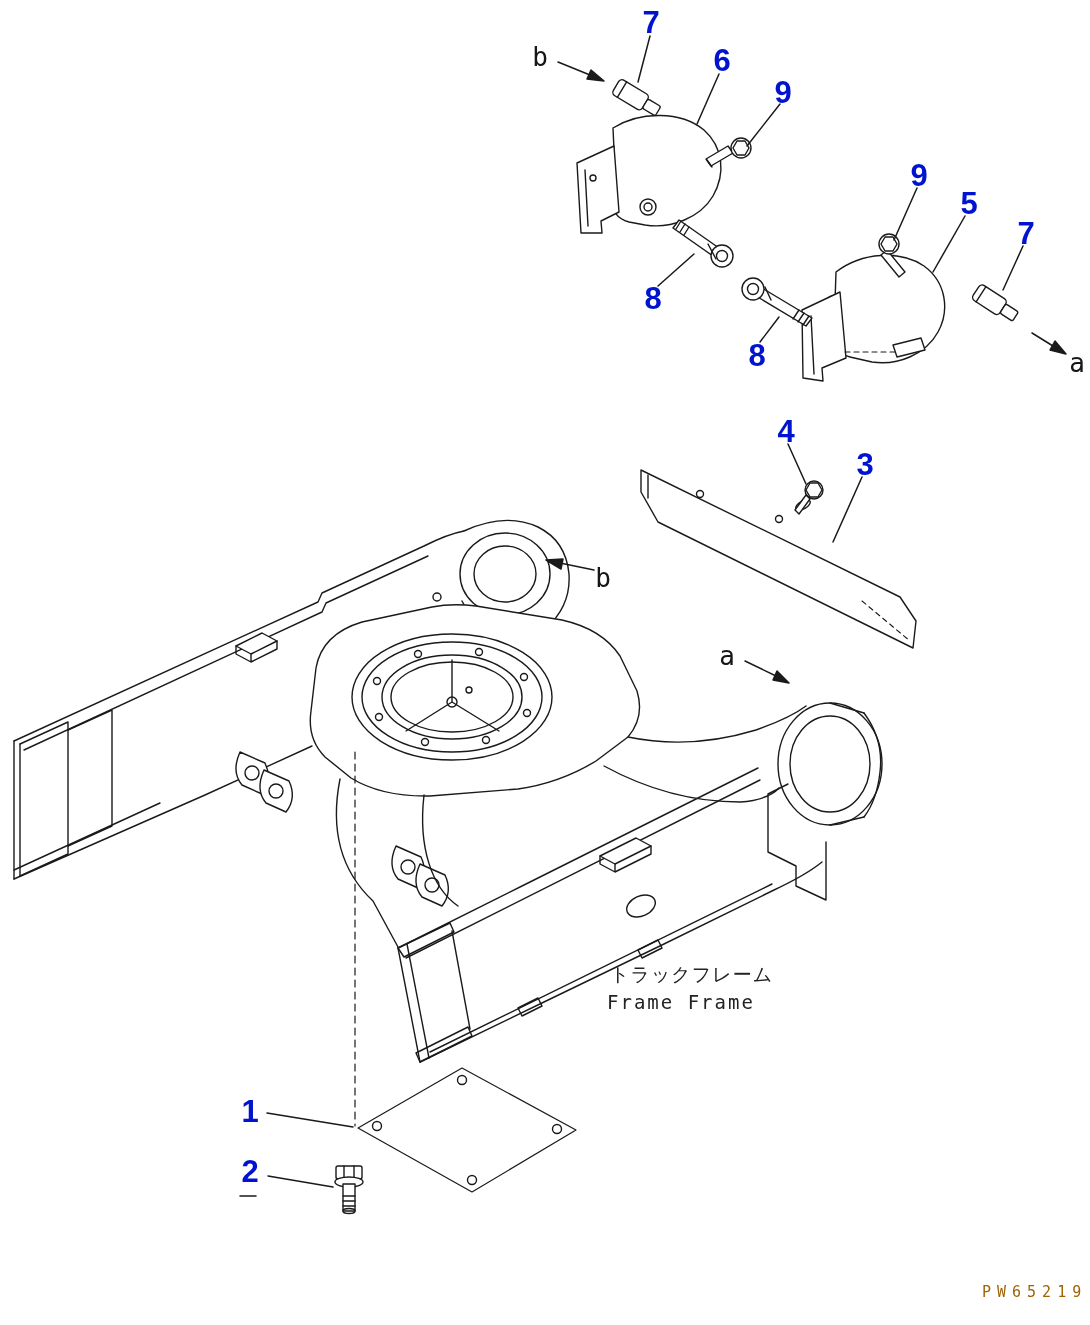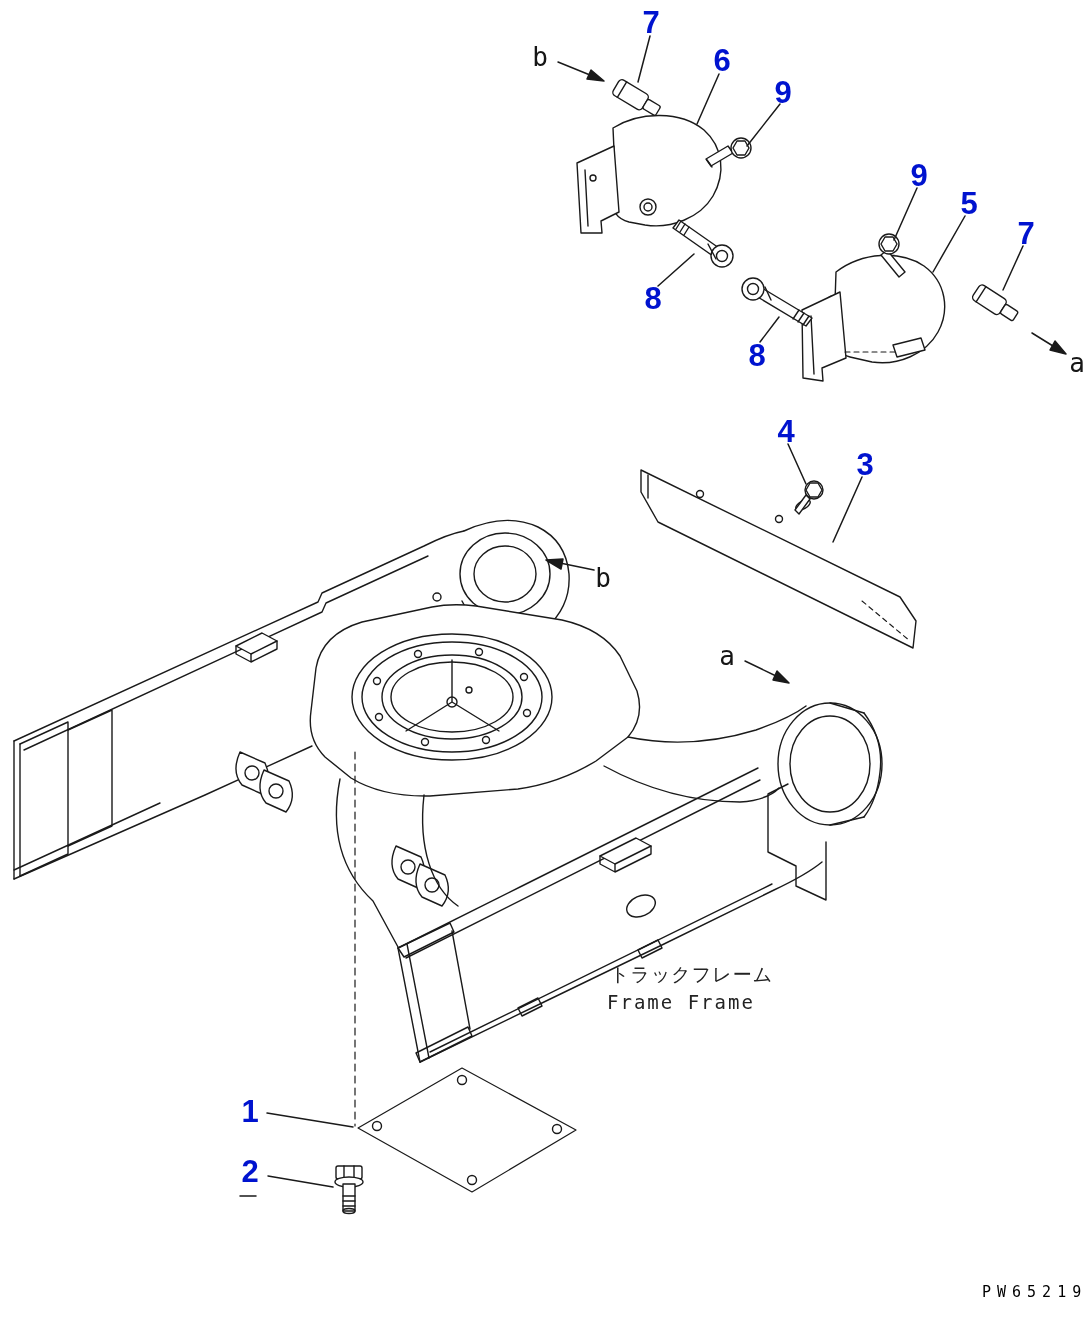--- a/index.html
+++ b/index.html
@@ -5,21 +5,21 @@
   html,body{margin:0;padding:0;background:#fff;}
   .canvas{position:relative;width:1090px;height:1325px;background:#fff;overflow:hidden;
           font-family:"Liberation Sans",sans-serif;}
   .canvas svg{position:absolute;left:0;top:0;}
   .label{position:absolute;transform:translate(-50%,-50%);white-space:nowrap;}
   .callout{color:#0013cf;font:700 31px/1 "Liberation Sans",sans-serif;}
   .dir{color:#161616;font:400 26px/1 "DejaVu Sans Mono",monospace;}
   .caption{position:absolute;color:#232323;font:400 19px/1.3 "DejaVu Sans Mono",monospace;
            letter-spacing:2px;white-space:nowrap;}
   .caption.jp{letter-spacing:1px;}
-  .partcode{position:absolute;color:#000000;font:400 15px/1 "DejaVu Sans Mono",monospace;
+  .partcode{position:absolute;color:#a16207;font:400 15px/1 "DejaVu Sans Mono",monospace;
             letter-spacing:6px;white-space:nowrap;}
 </style>
 </head>
 <body>
 
 <div class="canvas">
 
 <svg width="1090" height="1325" viewBox="0 0 1090 1325">
   <g stroke="#1a1a1a" stroke-width="1.4" fill="none" stroke-linejoin="round" stroke-linecap="round">
 

